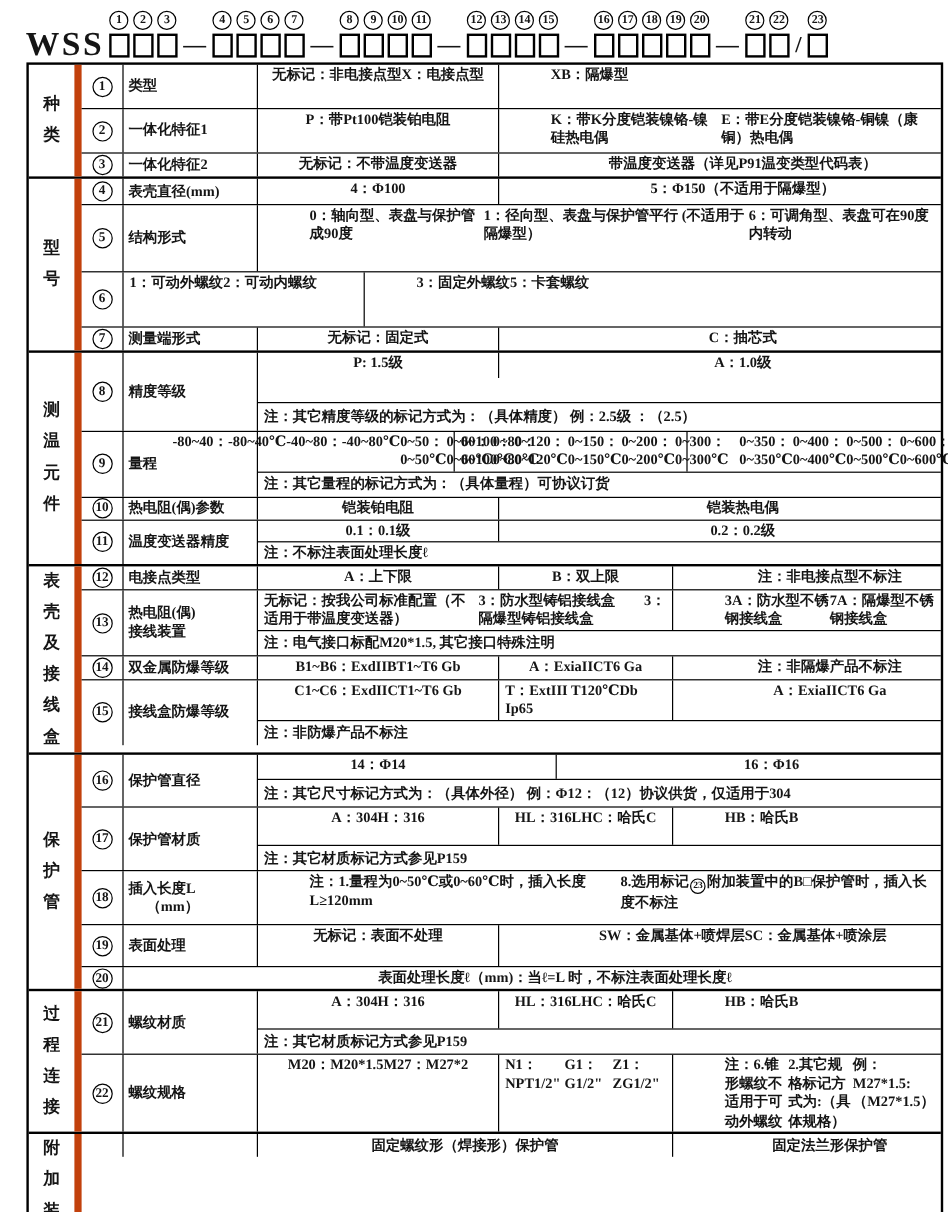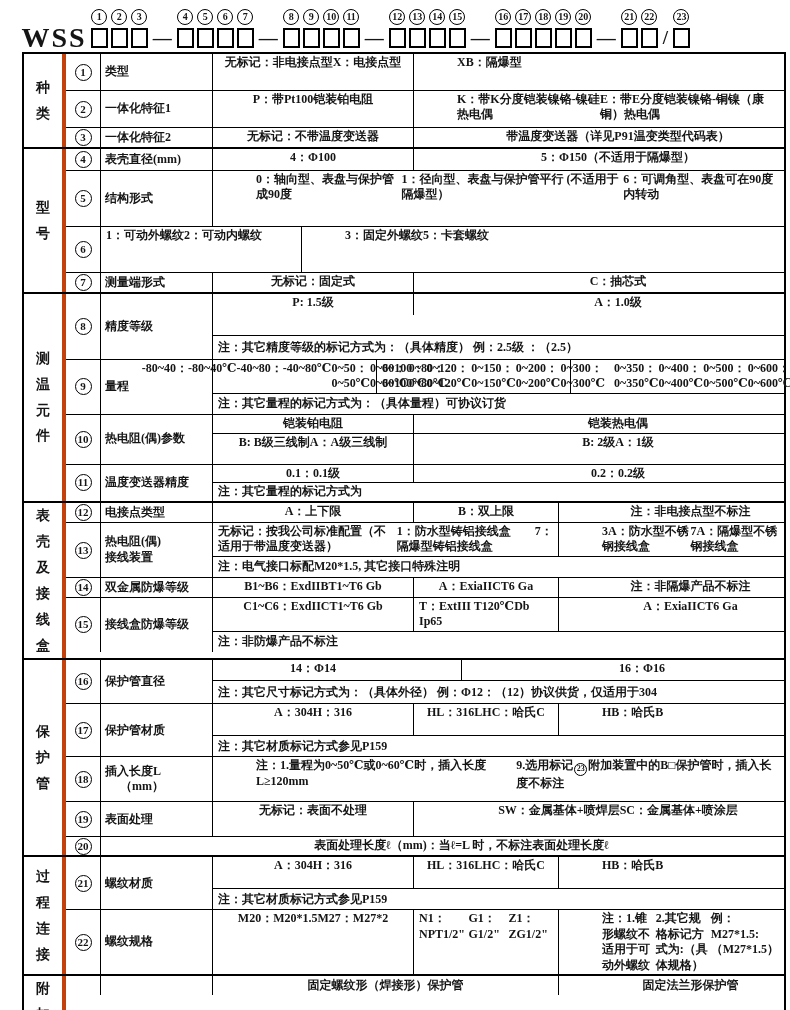--- a/index.html
+++ b/index.html
@@ -18,21 +18,21 @@
     display:inline-flex; align-items:center; justify-content:center;
     font-size:10px; line-height:1; box-sizing:border-box;
   }
   .box { width:17px; height:20px; border:2px solid #000; box-sizing:border-box; background:#fff; }
   .wss { font-size:28px; line-height:21px; letter-spacing:2px; margin-right:1px; }
   .sep { height:20px; display:flex; align-items:center; font-size:19px; line-height:20px; padding:0 2px; }
   
   .tbl { margin:4px 0 0 22px; width:764px; border:2px solid #000; box-sizing:border-box; background:#fff; }
   .band { display:flex; border-top:2px solid #000; }
   .band:first-child { border-top:none; }
-  .cat { width:38px; min-width:38px; border-right:4px solid #c2410c; display:flex; align-items:center; justify-content:center; font-size:14px; }
+  .cat { width:38px; min-width:38px; border-right:6px solid #c2410c; display:flex; align-items:center; justify-content:center; font-size:14px; }
   .cat span { display:block; width:1em; word-break:break-all; text-align:center; line-height:1.85; }
   .rows { flex:1; display:flex; flex-direction:column; min-width:0; }
   .row { display:flex; border-top:1px solid #000; }
   .row:first-child { border-top:none; }
   .num { width:34px; min-width:34px; border-right:1px solid #000; display:flex; align-items:center; justify-content:center; }
   .num .circ { width:17px; height:17px; font-size:11px; }
   .lbl { width:112px; min-width:112px; border-right:1px solid #000; display:flex; flex-direction:column; justify-content:center; padding:1px 4px; font-size:12px; line-height:1.3; box-sizing:border-box; }
   .content { flex:1; display:flex; flex-direction:column; min-width:0; }
   .sub { display:flex; flex:1; }
   .sub + .sub, .note { border-top:1px solid #000; }
@@ -435,49 +435,39 @@
               <span class="circ">10</span>
             </div>
           <div class="lbl">
               <div>热电阻(偶)参数</div>
             </div>
           <div class="content">
             <div class="sub" style="min-height:18px;">
               <div class="cell hdr w200">铠装铂电阻</div>
               <div class="cell hdr grow">铠装热电偶</div>
             </div>
-            <div class="sub" style="min-height:30px;">
-              <div class="cell w200">
-                  <div>B: B级三线制</div>
-                  <div>A：A级三线制</div>
-                </div>
-              <div class="cell grow">
-                  <div>B: 2级</div>
-                  <div>A：1级</div>
-                </div>
-            </div>
           </div>
         </div>
         <div class="row">
           <div class="num">
               <span class="circ">11</span>
             </div>
           <div class="lbl">
               <div>温度变送器精度</div>
             </div>
           <div class="content">
             <div class="sub" style="min-height:16px;">
               <div class="cell w200">
                   <div>0.1：0.1级</div>
                 </div>
               <div class="cell grow">
                   <div>0.2：0.2级</div>
                 </div>
             </div>
-            <div class="note" style="min-height:16px;">注：其它量程的标记方式为</div>
+            <div class="note" style="min-height:16px;">注：不标注表面处理长度ℓ</div>
           </div>
         </div>
       </div>
     </div>
 
     <div class="band">
       <div class="cat">
           <span>表壳及接线盒</span>
         </div>
       <div class="rows">
@@ -507,21 +497,21 @@
               <span class="circ">13</span>
             </div>
           <div class="lbl">
               <div>热电阻(偶)</div>
               <div>接线装置</div>
             </div>
           <div class="content">
             <div class="sub" style="min-height:33px;">
               <div class="cell w345">
                   <div>无标记：按我公司标准配置（不适用于带温度变送器）</div>
-                  <div>1：防水型铸铝接线盒　　7：隔爆型铸铝接线盒</div>
+                  <div>3：防水型铸铝接线盒　　3：隔爆型铸铝接线盒</div>
                 </div>
               <div class="cell grow">
                   <div>3A：防水型不锈钢接线盒</div>
                   <div>7A：隔爆型不锈钢接线盒</div>
                 </div>
             </div>
             <div class="note">注：电气接口标配M20*1.5, 其它接口特殊注明</div>
           </div>
         </div>
         <div class="row" style="min-height:19px;">
@@ -623,21 +613,21 @@
               <span class="circ">18</span>
             </div>
           <div class="lbl">
               <div>插入长度L</div>
               <div class="indent">（mm）</div>
             </div>
           <div class="content">
               <div class="sub">
             <div class="cell grow">
               <div>注：1.量程为0~50℃或0~60℃时，插入长度L≥120mm</div>
-              <div class="indent"><span>9.选用标记</span><span class="circ-sm">23</span><span>附加装置中的B□保护管时，插入长度不标注</span></div>
+              <div class="indent"><span>8.选用标记</span><span class="circ-sm">23</span><span>附加装置中的B□保护管时，插入长度不标注</span></div>
             </div>
           </div>
             </div>
         </div>
         <div class="row" style="min-height:34px;">
           <div class="num">
               <span class="circ">19</span>
             </div>
           <div class="lbl">
               <div>表面处理</div>
@@ -710,21 +700,21 @@
             <div class="cell w200">
                   <div>M20：M20*1.5</div>
                   <div>M27：M27*2</div>
                 </div>
             <div class="cell w145">
                   <div>N1：NPT1/2"</div>
                   <div>G1：G1/2"</div>
                   <div>Z1：ZG1/2"</div>
                 </div>
             <div class="cell grow">
-                  <div>注：1.锥形螺纹不适用于可动外螺纹</div>
+                  <div>注：6.锥形螺纹不适用于可动外螺纹</div>
                   <div>2.其它规格标记方式为:（具体规格）</div>
                   <div>例：M27*1.5:（M27*1.5）</div>
                 </div>
           </div>
             </div>
         </div>
       </div>
     </div>
 
     <div class="band">

